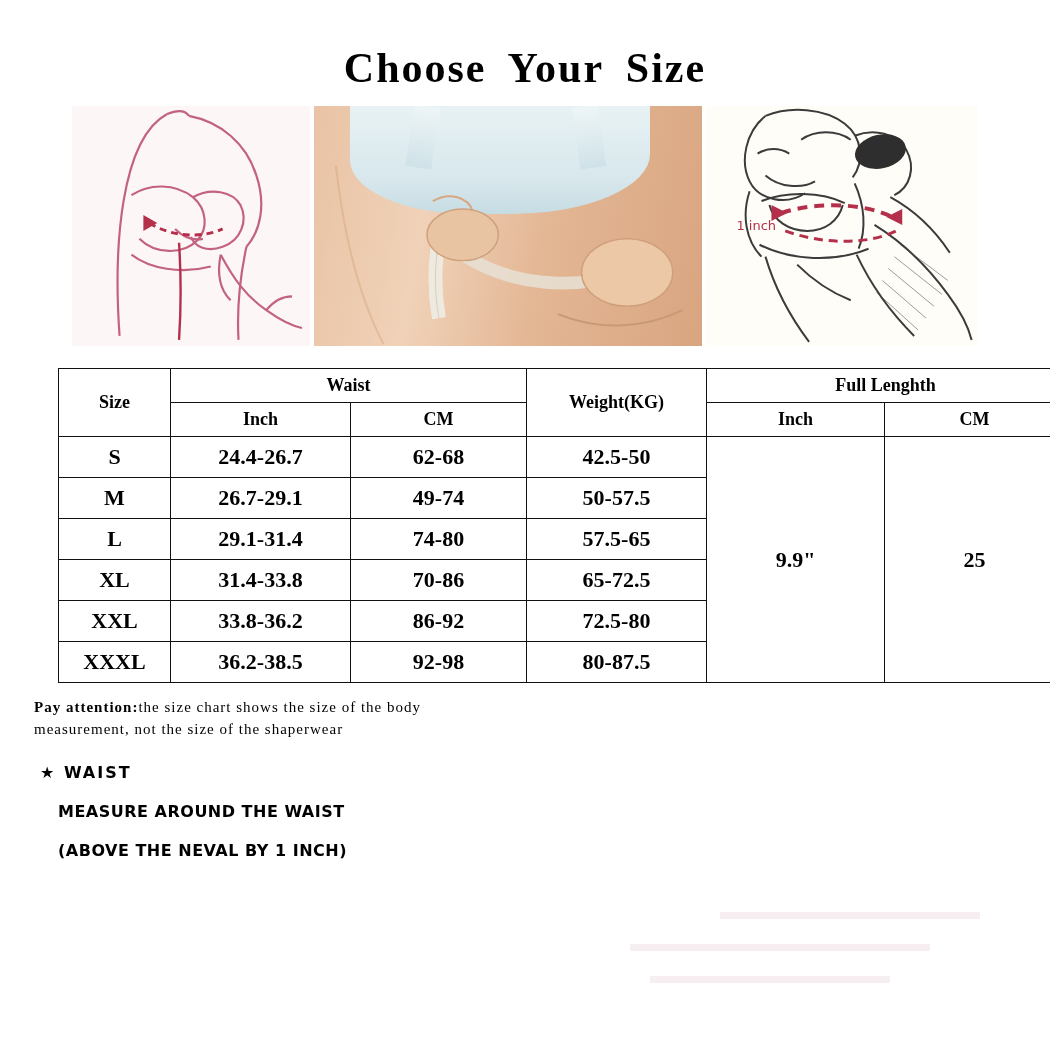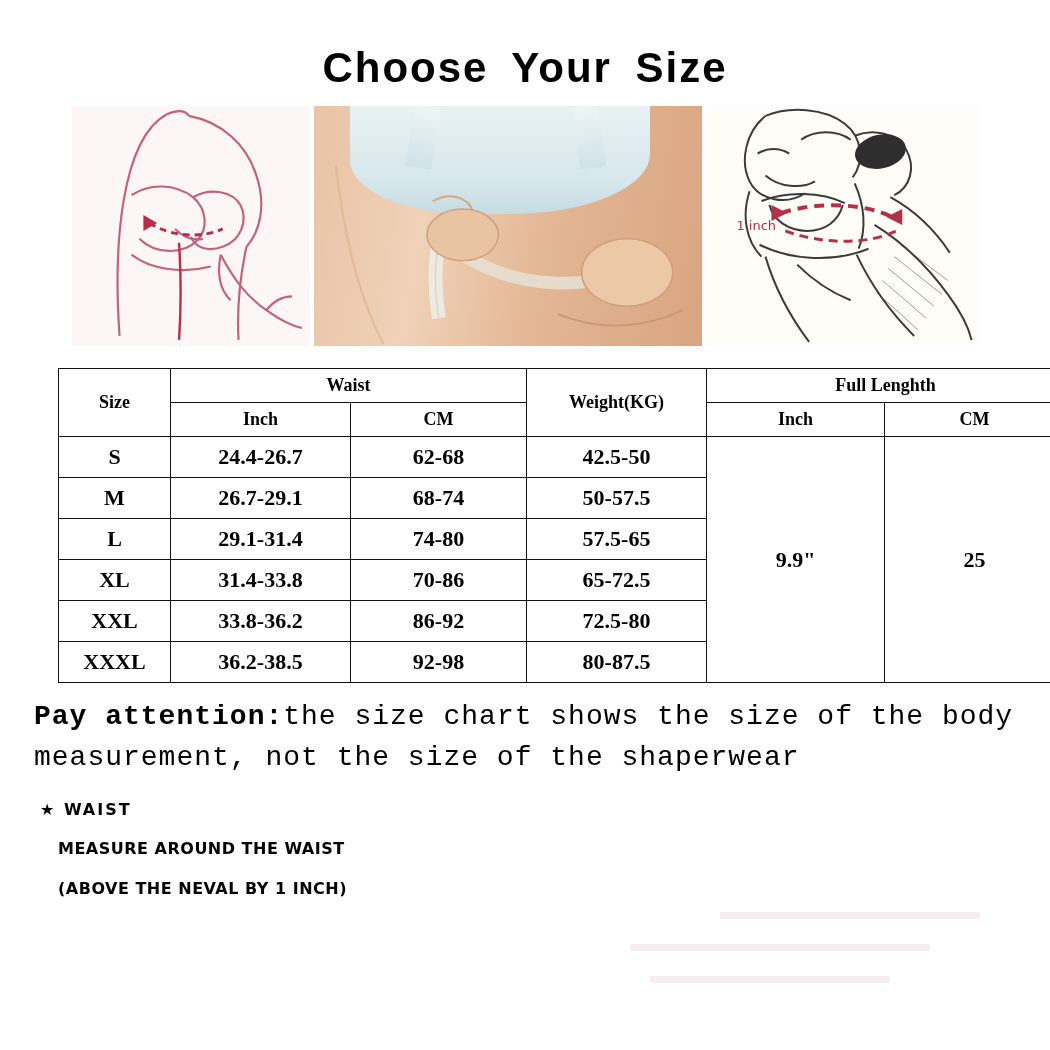--- a/index.html
+++ b/index.html
@@ -18,21 +18,21 @@
 
   
   .title {
     text-align: center;
     font-size: 42px;
     font-weight: bold;
     letter-spacing: 2px;
     word-spacing: 10px;
     margin-top: 44px;
     margin-bottom: 14px;
-    font-family: Liberation Sans, sans-serif;
+    font-family: Liberation Serif, serif;
   }
 
   
   .photo-strip {
     display: flex;
     justify-content: center;
     gap: 4px;
     padding: 0 72px;
     height: 240px;
   }
@@ -116,22 +116,22 @@
   table.size-table td {
     font-size: 22px;
     padding: 7px 2px;
   }
   td.sz { font-size: 22px; }
   td.full { font-size: 22px; }
 
   
   .pay {
     padding: 14px 34px 2px 34px;
-    font-family: Liberation Mono, monospace;
-    font-size: 28px;
+    font-family: Liberation Serif, serif;
+    font-size: 15px;
     line-height: 1.45;
     letter-spacing: 1px;
   }
   .pay b { font-weight: bold; }
 
   
   .bottom {
     padding: 10px 40px 0 40px;
     font-family: "DejaVu Sans", sans-serif;
     font-size: 16px;
@@ -275,21 +275,21 @@
         <td class="sz">S</td>
         <td>24.4-26.7</td>
         <td>62-68</td>
         <td>42.5-50</td>
         <td class="full" rowspan="6">9.9"</td>
         <td class="full" rowspan="6">25</td>
       </tr>
       <tr>
         <td class="sz">M</td>
         <td>26.7-29.1</td>
-        <td>68-74</td>
+        <td>49-74</td>
         <td>50-57.5</td>
       </tr>
       <tr>
         <td class="sz">L</td>
         <td>29.1-31.4</td>
         <td>74-80</td>
         <td>57.5-65</td>
       </tr>
       <tr>
         <td class="sz">XL</td>

